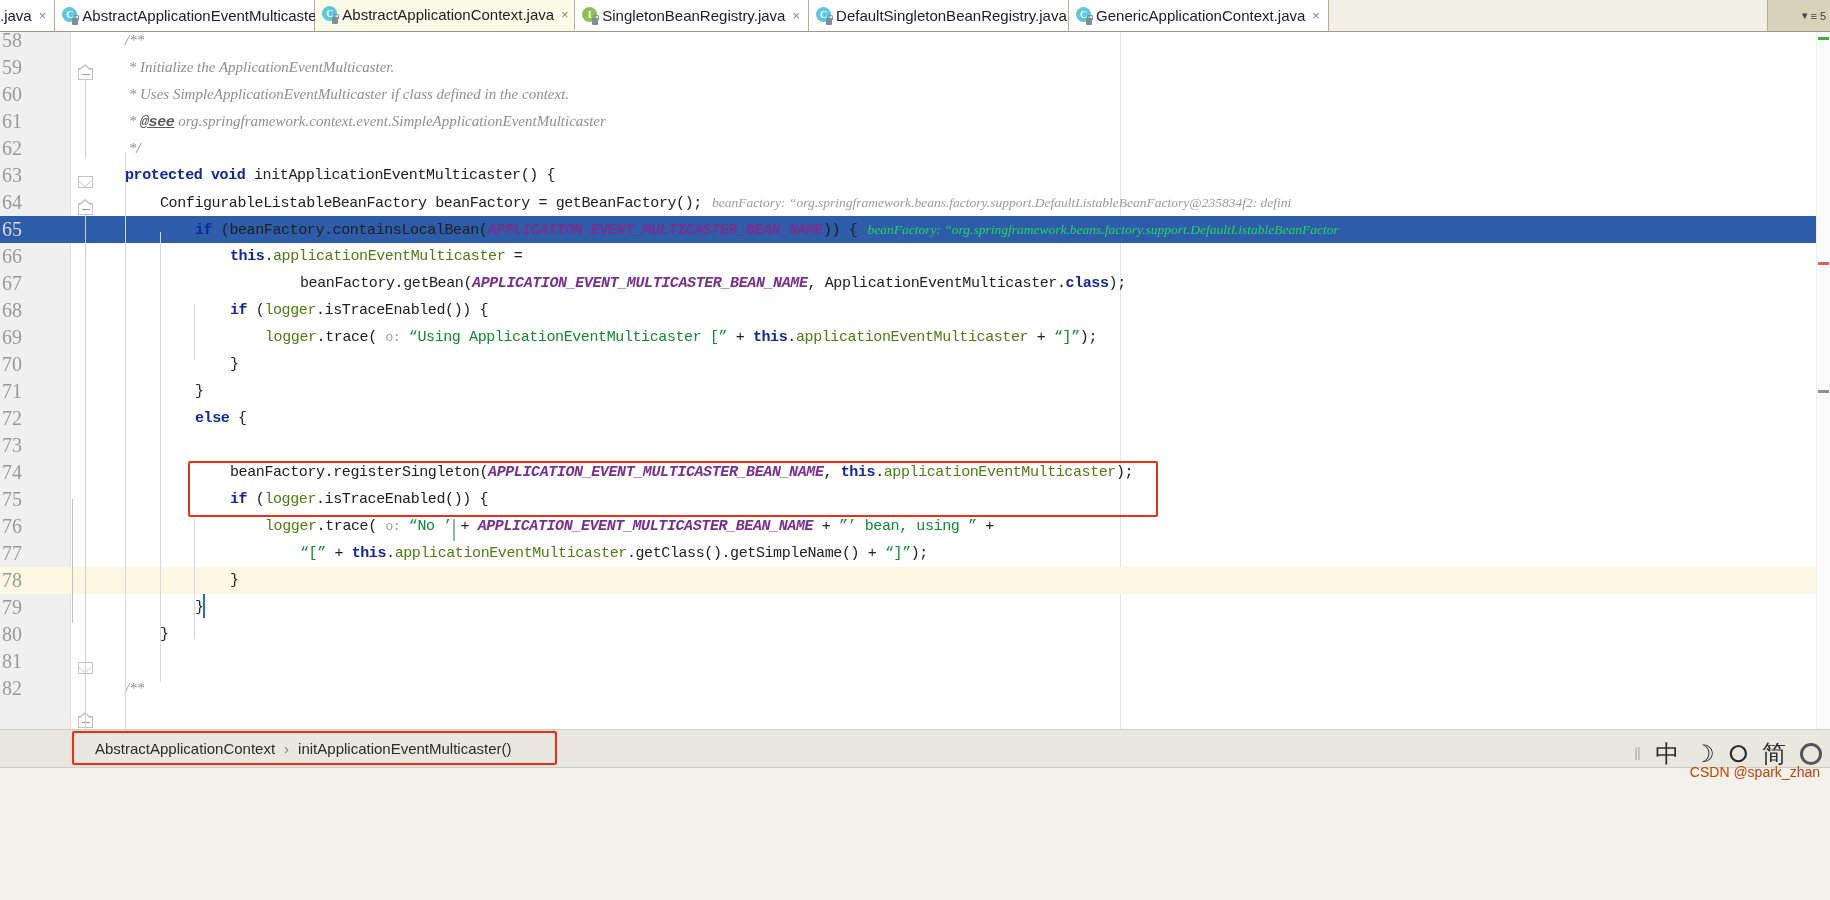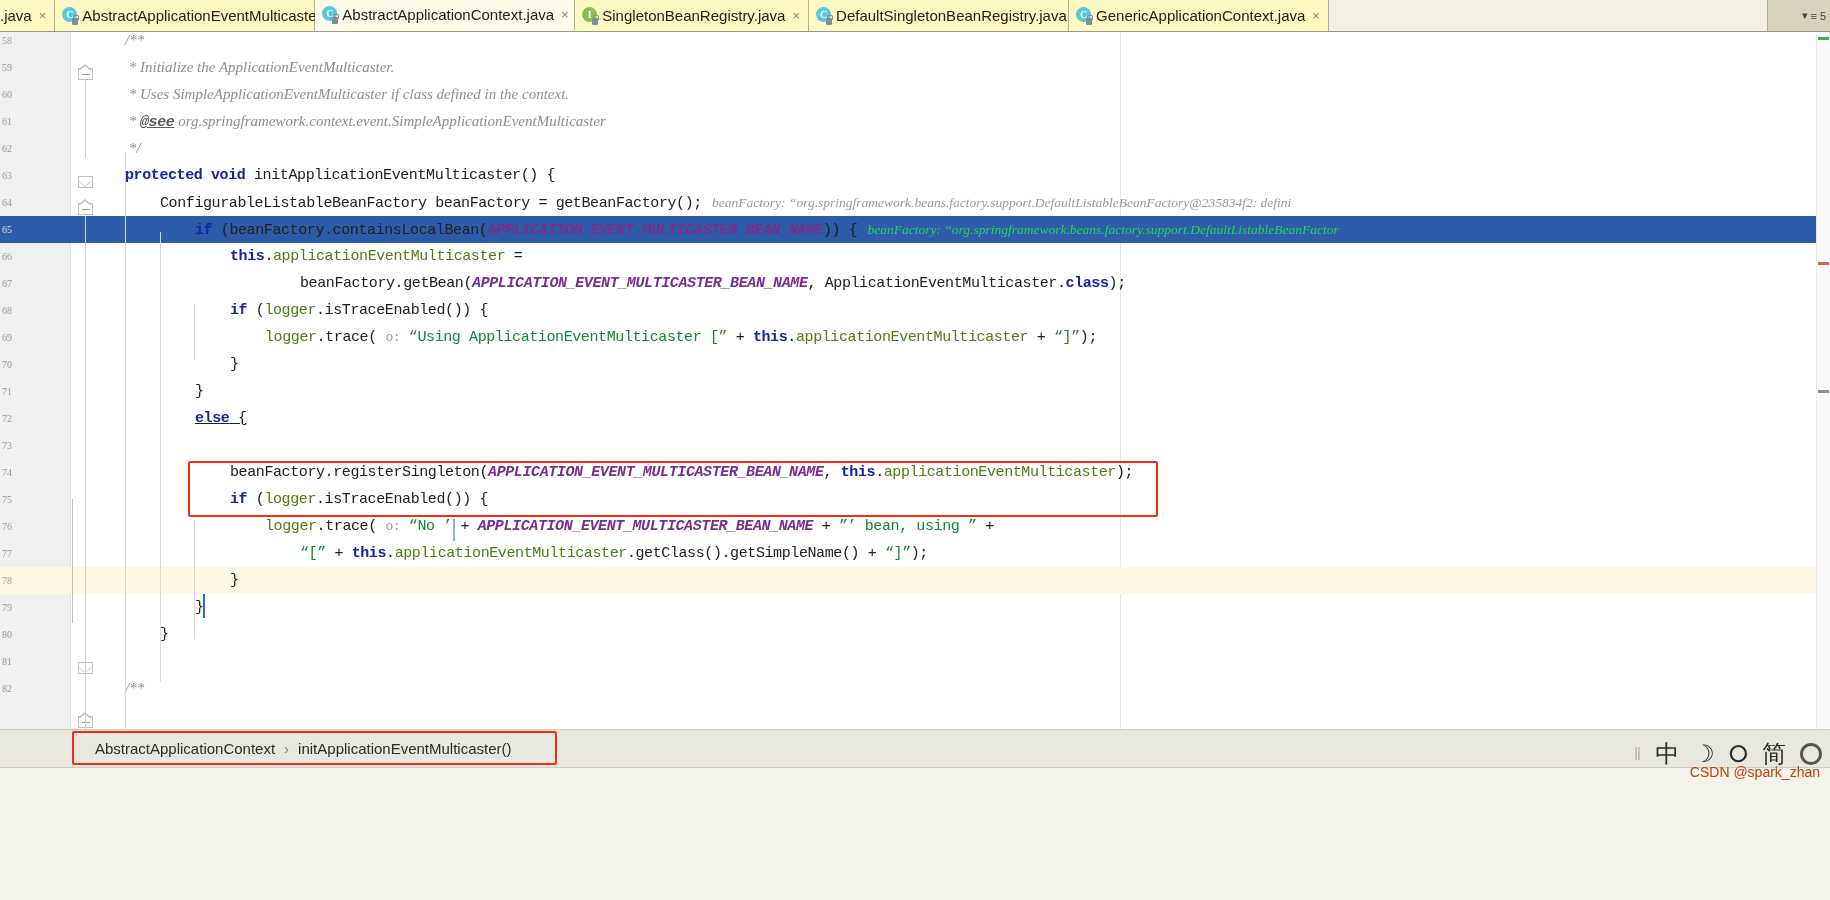--- a/index.html
+++ b/index.html
@@ -13,21 +13,21 @@
   
   .tabbar{
     position:absolute; left:0; top:0; width:1830px; height:32px;
     background:#d6d2bb;
     display:flex; align-items:stretch;
     border-bottom:1px solid #9d9984;
   }
   .tab{
     display:flex; align-items:center; gap:5px;
     padding:0 8px 0 7px;
-    background:#fef9c3;
+    background:#ffffff;
     border-right:1px solid #b3af97;
     font-size:15px; color:#20211f;
     white-space:nowrap; position:relative;
     max-width:260px;
   }
   .tab.first{ padding-left:0; }
   .tab.active{
     background:#fcfbe8;
     border-bottom:2px solid #fcfbe8;
   }
@@ -83,21 +83,21 @@
   .codearea{
     position:absolute; left:0; top:0; width:1830px; height:697px;
   }
   .row{
     position:absolute; left:0; width:1830px; height:27px;
     line-height:27px;
   }
   .lnum{
     position:absolute; left:0; width:56px; text-align:left;
     padding-left:2px;
-    color:#999999; font-size:10px;
+    color:#999999; font-size:20px;
     font-family:"Liberation Serif", serif;
   }
   .codetext{
     position:absolute; left:102px; white-space:pre;
     font-family:"Liberation Mono","DejaVu Sans Mono",monospace;
     font-size:15px; color:#20201f;
     letter-spacing:-0.4px;
   }
   .row.sel{ background:#2d5ca8; }
   .row.sel .codetext{ color:#ffffff; }
@@ -329,21 +329,21 @@
         <div class="row" style="top: 319px;">
           <span class="lnum">70</span>
           <span class="codetext" style="left: 230px;"><span class="plain">}</span></span>
         </div>
         <div class="row" style="top: 346px;">
           <span class="lnum">71</span>
           <span class="codetext" style="left: 195px;"><span class="plain">}</span></span>
         </div>
         <div class="row" style="top: 373px;">
           <span class="lnum">72</span>
-          <span class="codetext" style="left: 195px; text-decoration: underline;"><span class="kw">else</span><span class="plain"> {</span></span>
+          <span class="codetext" style="left: 195px;"><span class="kw">else</span><span class="plain"> {</span></span>
         </div>
         <div class="row" style="top: 400px;">
           <span class="lnum">73</span>
         </div>
         <div class="row" style="top: 427px;">
           <span class="lnum">74</span>
           <span class="codetext" style="left: 230px;"><span class="plain">beanFactory.registerSingleton(</span><span class="const">APPLICATION_EVENT_MULTICASTER_BEAN_NAME</span><span class="plain">, </span><span class="kw">this</span><span class="plain">.</span><span class="pfield">applicationEventMulticaster</span><span class="plain">);</span></span>
         </div>
         <div class="row" style="top: 454px;">
           <span class="lnum">75</span>

